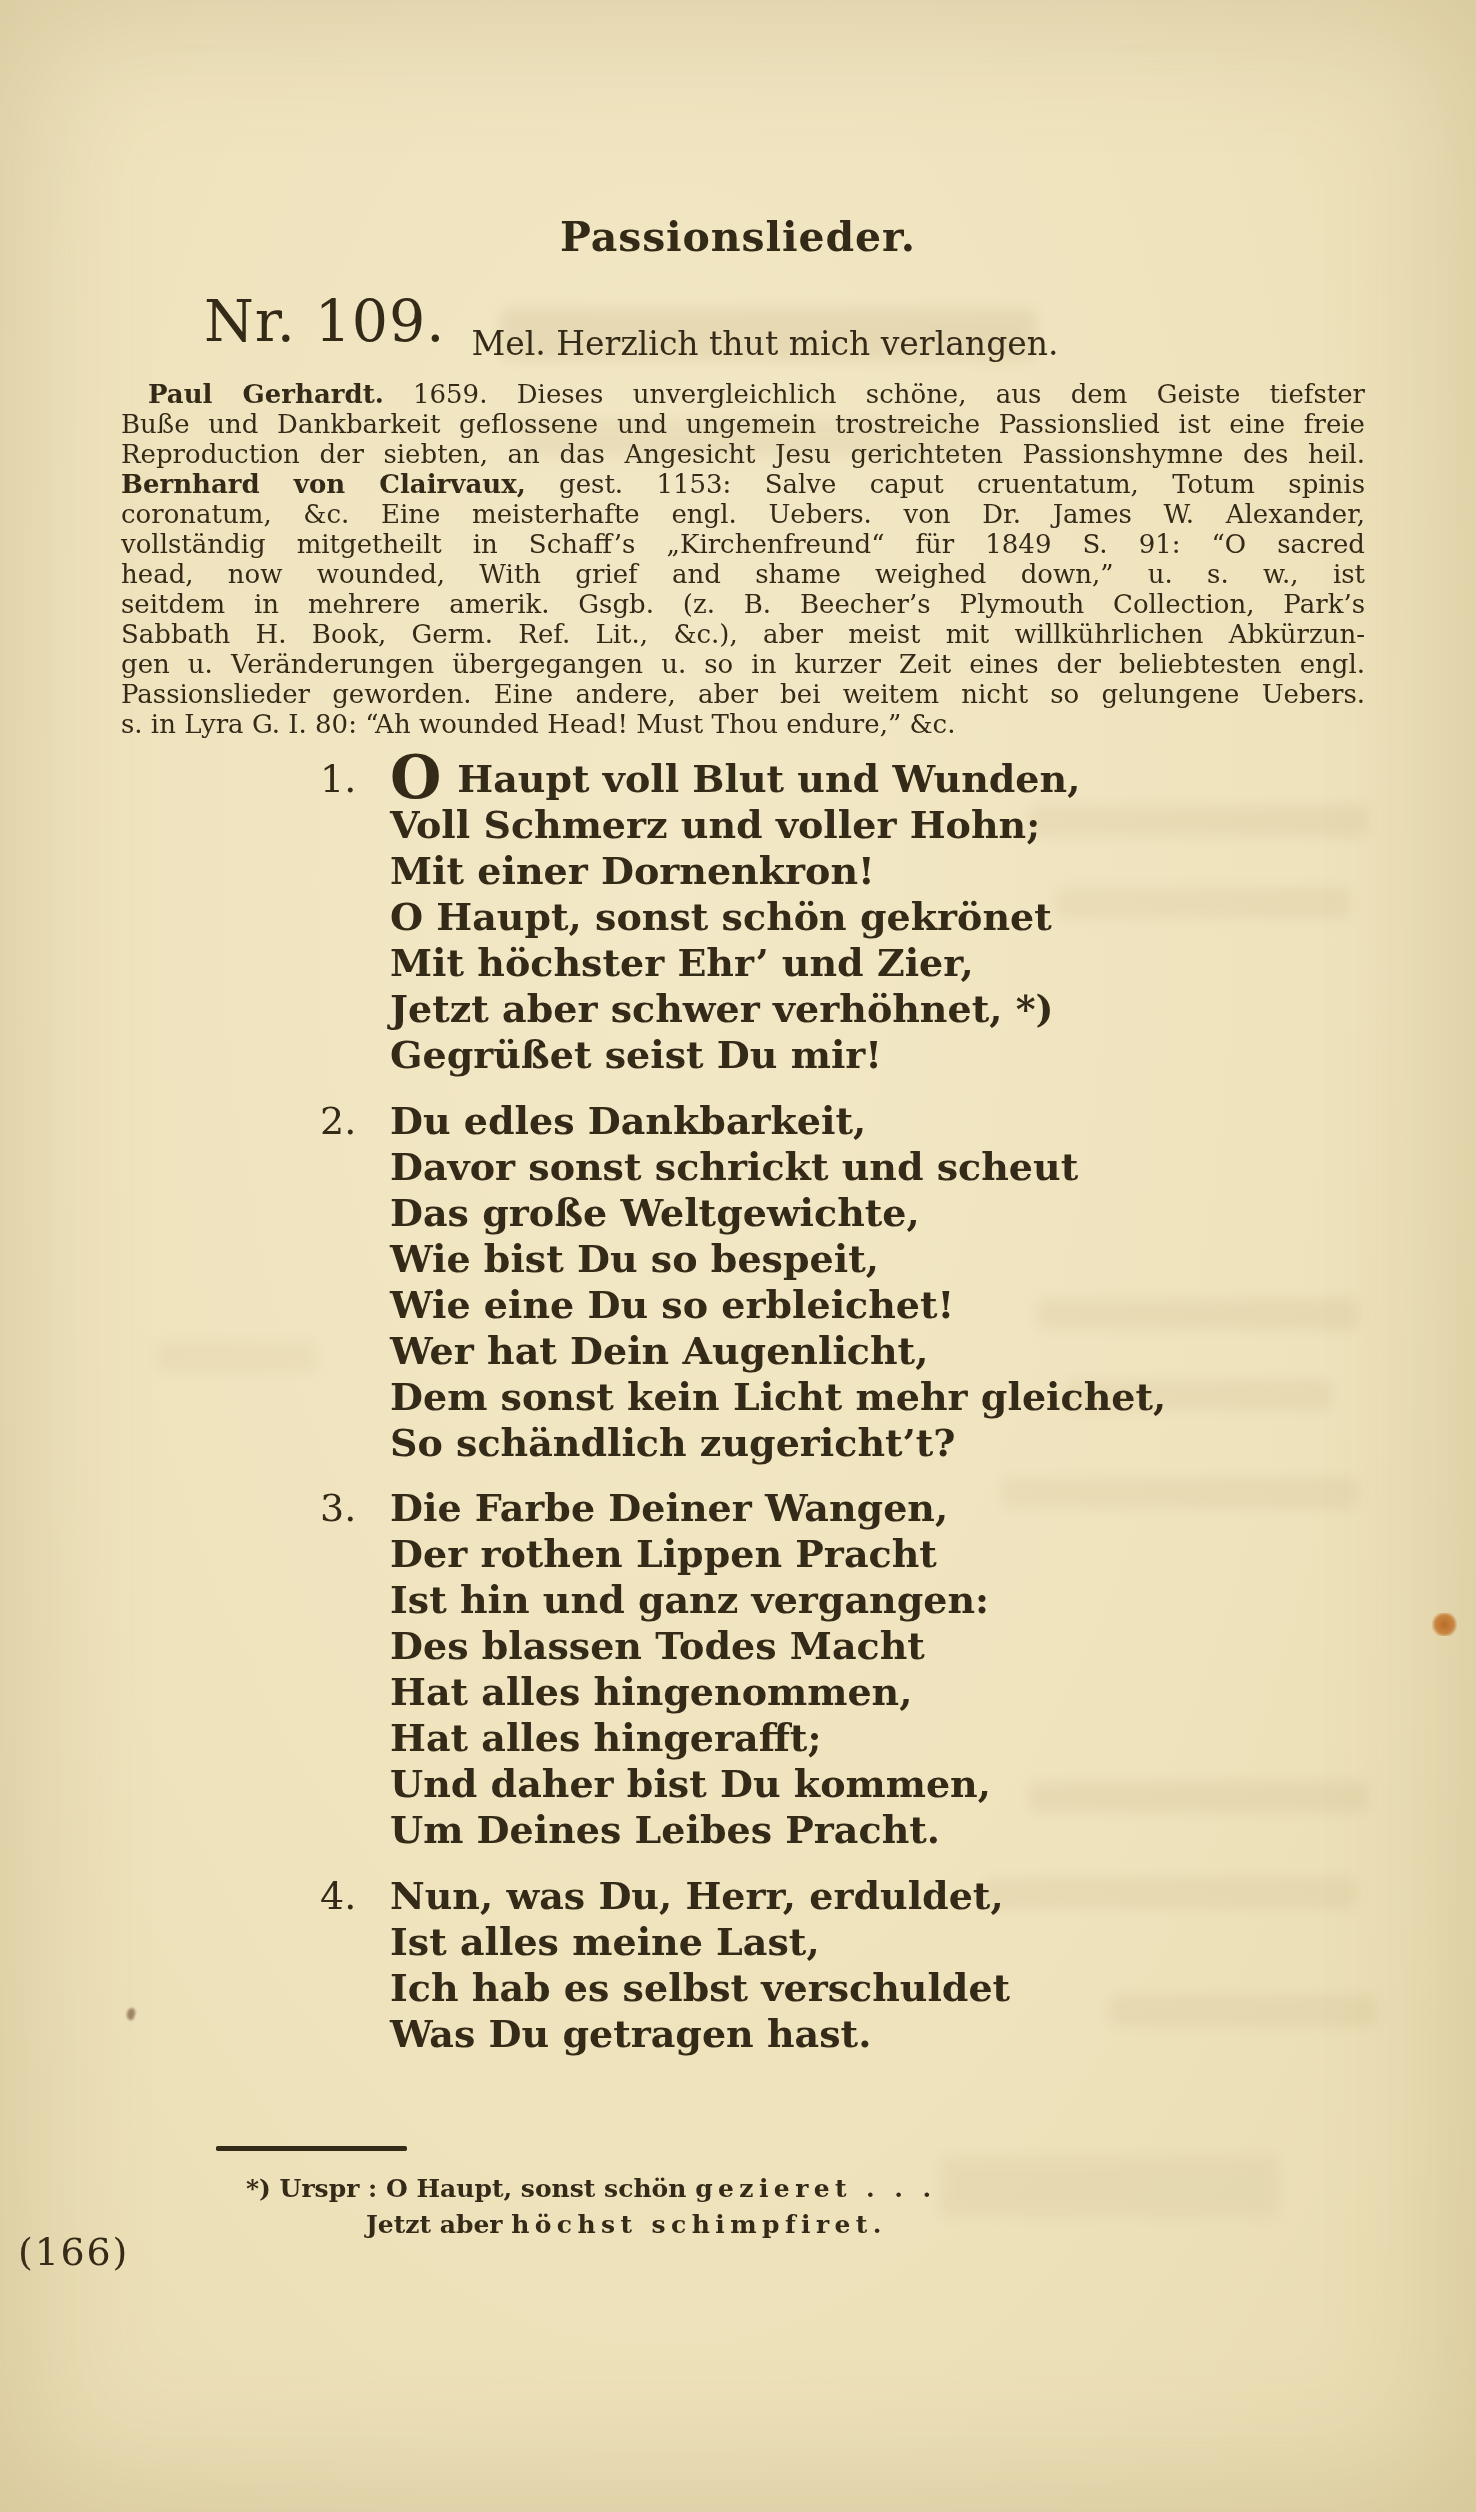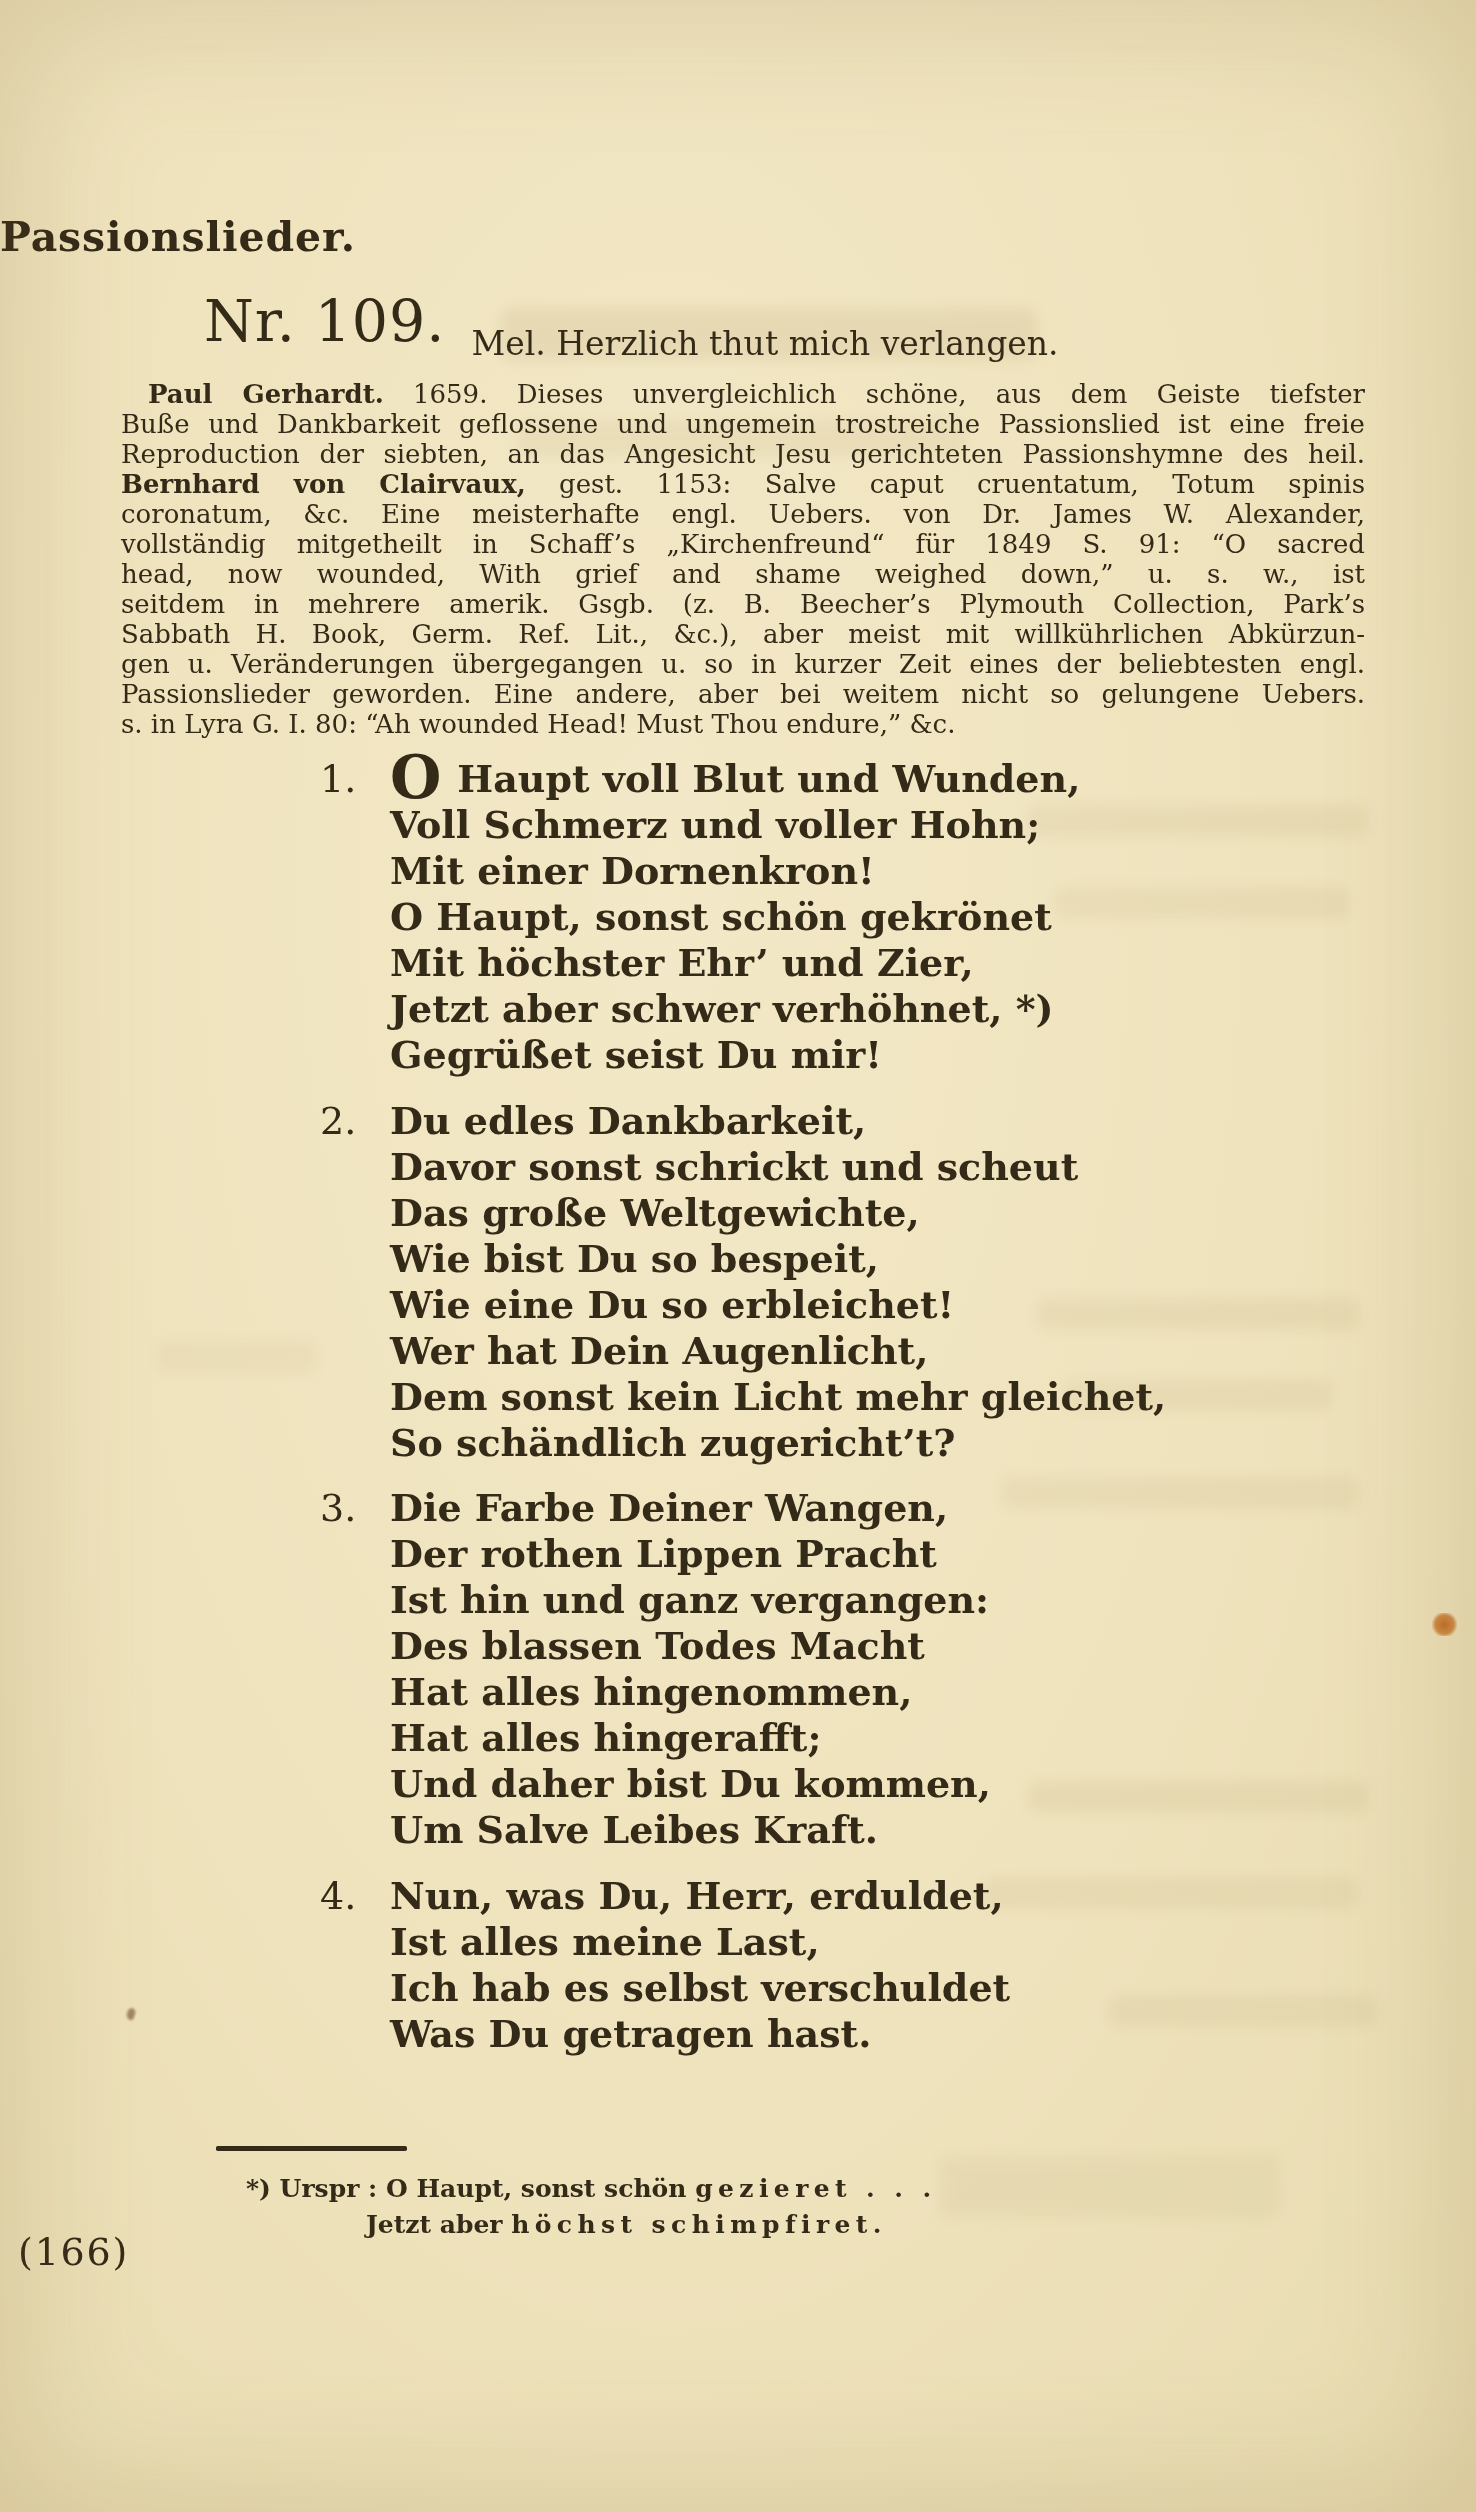--- a/index.html
+++ b/index.html
@@ -11,21 +11,21 @@
     font-family:"DejaVu Serif", serif;
     color:#342a18;
     overflow:hidden;
   }
   .page::after{
     content:"";position:absolute;inset:0;pointer-events:none;
     box-shadow:inset 0 0 134px 22.4px rgba(122,96,44,.17);
   }
   .running-head{
     position:absolute;left:0;right:0;top:213px;
-    font-size:41px;font-weight:bold;letter-spacing:0.9px;
+    text-align:center;font-size:41px;font-weight:bold;letter-spacing:0.9px;
   }
   .hymn-number{
     position:absolute;left:204px;top:288px;
     font-size:57px;font-weight:normal;letter-spacing:0.9px;
   }
   .melody{
     position:absolute;left:54px;right:0;top:324px;
     text-align:center;font-size:33px;font-weight:normal;
   }
   .intro{
@@ -142,21 +142,21 @@
       <div class="stanza">
         <div class="stanza-num">3.</div>
         <div class="stanza-body">
           <div class="verse-line">Die Farbe Deiner Wangen,</div>
           <div class="verse-line">Der rothen Lippen Pracht</div>
           <div class="verse-line">Ist hin und ganz vergangen:</div>
           <div class="verse-line">Des blassen Todes Macht</div>
           <div class="verse-line">Hat alles hingenommen,</div>
           <div class="verse-line">Hat alles hingerafft;</div>
           <div class="verse-line">Und daher bist Du kommen,</div>
-          <div class="verse-line">Um Salve Leibes Kraft.</div>
+          <div class="verse-line">Um Deines Leibes Pracht.</div>
         </div>
       </div>
       <div class="stanza">
         <div class="stanza-num">4.</div>
         <div class="stanza-body">
           <div class="verse-line">Nun, was Du, Herr, erduldet,</div>
           <div class="verse-line">Ist alles meine Last,</div>
           <div class="verse-line">Ich hab es selbst verschuldet</div>
           <div class="verse-line">Was Du getragen hast.</div>
         </div>

